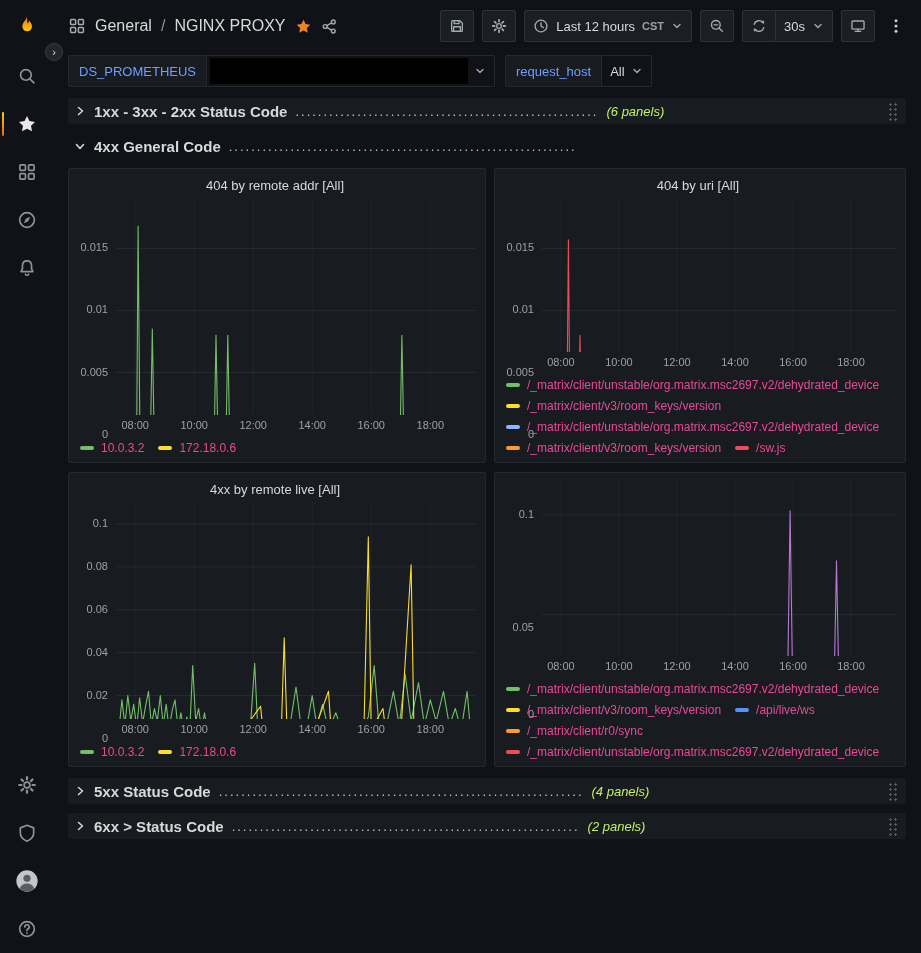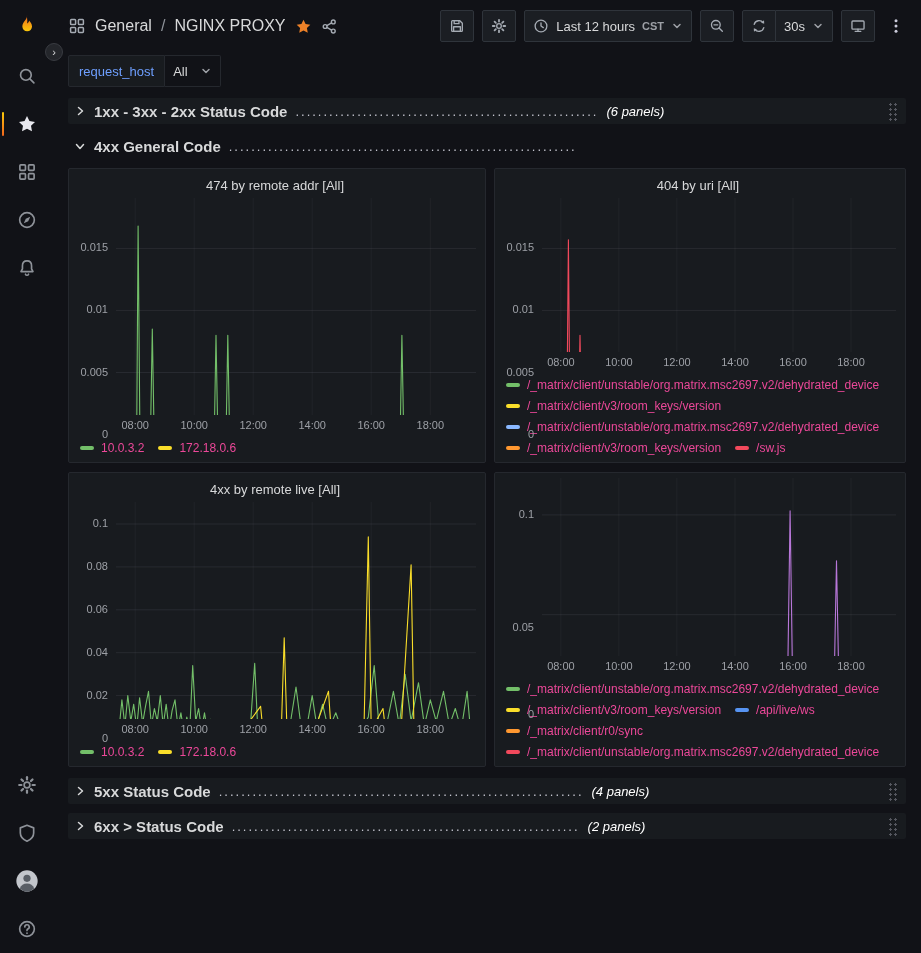--- a/index.html
+++ b/index.html
@@ -39,34 +39,34 @@
   .group .tbtn:first-child { border-radius: 2px 0 0 2px; }
   .group .tbtn:last-child { border-left: none; border-radius: 0 2px 2px 0; }
   .kebab-btn { background: none; border: none; color: #ccccdc; padding: 0 4px; cursor: pointer; height: 32px; display: flex; align-items: center; }
 
   
   .submenu { height: 38px; flex: 0 0 38px; display: flex; align-items: center; gap: 10px; padding: 0 14px; }
   .var-group { display: flex; }
   .var-label { height: 32px; display: flex; align-items: center; padding: 0 10px; background: #181b1f;
     border: 1px solid #25282e; border-radius: 2px 0 0 2px; color: var(--link-blue, #6e9fff);
     font-size: 13px; font-weight: 500; cursor: pointer; white-space: nowrap; }
-  .var-value { height: 32px; display: flex; align-items: center; gap: 12px; border: 1px solid #25282e; border-left: none;
+  .var-value { height: 32px; display: flex; align-items: center; gap: 6px; border: 1px solid #25282e; border-left: none;
     background: #111217; border-radius: 0 2px 2px 0; padding: 0 8px 0 3px; cursor: pointer; font-size: 13px; color: #d8d9da; }
   .redacted { width: 258px; height: 26px; background: #000; }
   .caret-ic { color: #9da0a6; display: inline-flex; }
 
   
   .dash { flex: 1; padding: 8px 15px 0 14px; overflow: hidden; }
   .row-header { height: 26px; display: flex; align-items: center; gap: 8px; padding: 0 8px 0 6px;
     margin-bottom: 9px; border-radius: 2px; cursor: pointer; }
   .row-header.collapsed { background: #181b1f; }
   .row-chev { color: #d8d9da; display: inline-flex; flex: 0 0 auto; }
   .row-title { font-size: 15px; font-weight: 700; color: #d8d9da; white-space: nowrap; }
   .row-dots { font-size: 13px; letter-spacing: 2px; color: #c3c4ce; white-space: nowrap; overflow: hidden; }
-  .row-count { font-size: 13px; font-style: italic; color: #ffffff; white-space: nowrap; }
+  .row-count { font-size: 13px; font-style: italic; color: #bef264; white-space: nowrap; }
   .row-drag { margin-left: auto; width: 10px; height: 19px; flex: 0 0 auto; cursor: grab;
     background-image: radial-gradient(circle, #565860 1.1px, transparent 1.3px); background-size: 5px 5px; }
 
   .grid2 { display: grid; grid-template-columns: 418px 412px; grid-template-rows: 295px 295px; gap: 9px 8px; margin-bottom: 11px; }
   .panel { background: var(--bg-panel, #181b1f); border: 1px solid #25282e; border-radius: 2px;
     padding: 5px 9px 4px 5px; display: flex; flex-direction: column; overflow: hidden; }
   .panel-title { height: 24px; line-height: 24px; flex: 0 0 auto; text-align: center; font-size: 13px;
     font-weight: 500; color: #d8d9da; cursor: pointer; white-space: nowrap; overflow: hidden; }
   .chart { flex: 1; display: flex; flex-direction: column; min-height: 0; }
   .chart-body { flex: 1; display: flex; min-height: 0; }
@@ -310,20 +310,31 @@
                 <circle cx="9" cy="9" r="1.5" fill="currentColor"></circle>
                 <circle cx="9" cy="14.2" r="1.5" fill="currentColor"></circle>
               </svg>
           </span>
         </button>
       </div>
     </header>
 
     <div class="submenu">
       <div class="var-group">
+        <span class="var-label">DS_PROMETHEUS</span>
+        <span class="var-value">
+          <span class="redacted"></span>
+          <span class="caret-ic">
+            <svg class="ic" width="12" height="12" viewBox="0 0 12 12">
+                <path d="M3 4.5 L6 7.5 L9 4.5"></path>
+              </svg>
+          </span>
+        </span>
+      </div>
+      <div class="var-group">
         <span class="var-label">request_host</span>
         <span class="var-value" style="padding-left:8px;">
           <span>All</span>
           <span class="caret-ic">
             <svg class="ic" width="12" height="12" viewBox="0 0 12 12">
                 <path d="M3 4.5 L6 7.5 L9 4.5"></path>
               </svg>
           </span>
         </span>
       </div>
@@ -349,21 +360,21 @@
               <path d="M2.5 4.5 L6 8.5 L9.5 4.5"></path>
             </svg>
         </span>
         <span class="row-title">4xx General Code</span>
         <span class="row-dots">..............................................................</span>
         <span class="row-count"></span>
       </div>
 
       <div class="grid2">
         <section class="panel">
-          <header class="panel-title">474 by remote addr [All]</header>
+          <header class="panel-title">404 by remote addr [All]</header>
           <div class="chart">
             <div class="chart-body">
               <div class="y-labels">
                   <div class="y-tick" style="top:229.5px">0</div>
                   <div class="y-tick" style="top:167.5px">0.005</div>
                   <div class="y-tick" style="top:105.4px">0.01</div>
                   <div class="y-tick" style="top:43.4px">0.015</div>
                 </div>
               <div class="plot-area"><svg width="360" height="238">
                     <line x1="0" x2="360" y1="236.5" y2="236.5" stroke="rgba(204,204,220,0.09)" stroke-width="1"></line>

